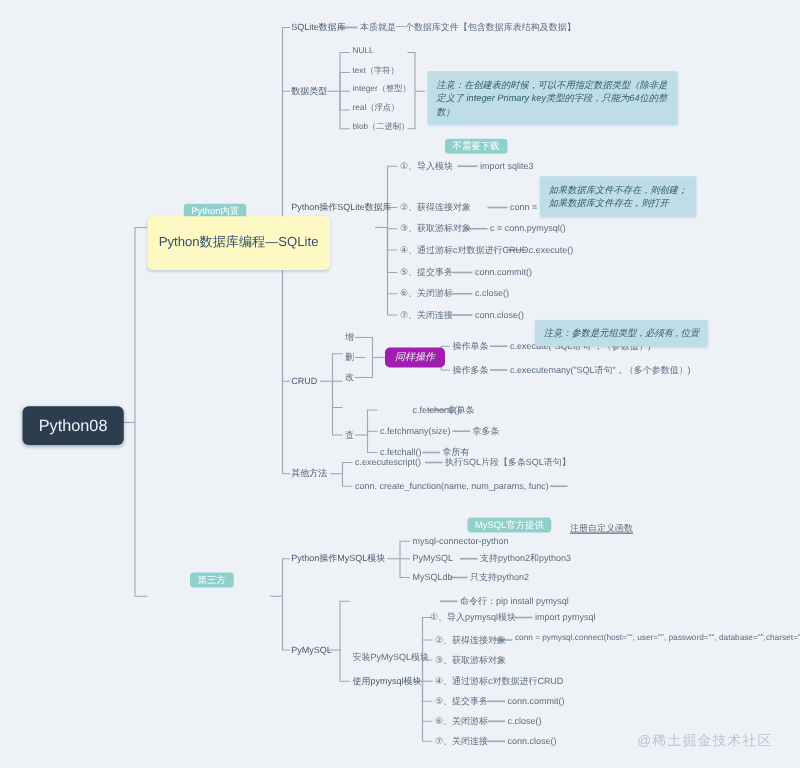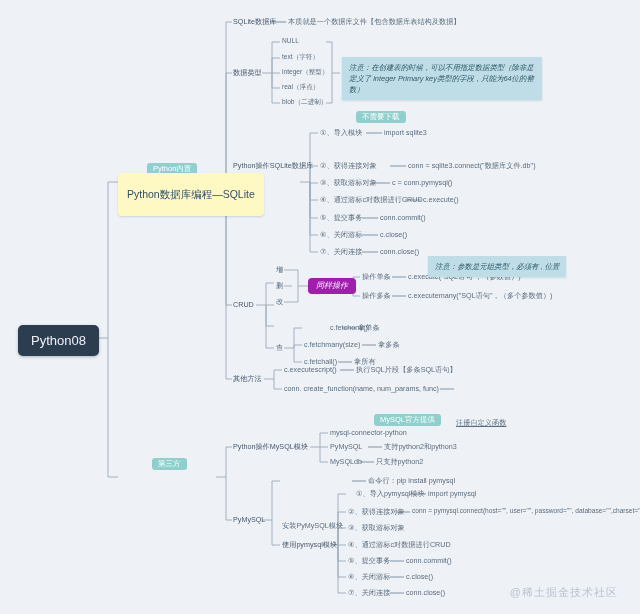--- a/index.html
+++ b/index.html
@@ -206,20 +206,22 @@
   <div class="node t" style="left:392px;top:179px;">c = conn.pymysql()</div>
   <div class="node t" style="left:320px;top:196px;">④、通过游标c对数据进行CRUD</div>
   <div class="node t" style="left:423px;top:196px;">c.execute()</div>
   <div class="node t" style="left:320px;top:214px;">⑤、提交事务</div>
   <div class="node t" style="left:380px;top:214px;">conn.commit()</div>
   <div class="node t" style="left:320px;top:231px;">⑥、关闭游标</div>
   <div class="node t" style="left:380px;top:231px;">c.close()</div>
   <div class="node t" style="left:320px;top:248px;">⑦、关闭连接</div>
   <div class="node t" style="left:380px;top:248px;">conn.close()</div>
 
+  <div class="node note" style="left:432px;top:141px;max-width:118px;white-space:pre-line;">如果数据库文件不存在，则创建；
+如果数据库文件存在，则打开</div>
 
   <div class="node t lead" style="left:233px;top:301px;">CRUD</div>
   <div class="node t" style="left:276px;top:266px;">增</div>
   <div class="node t" style="left:276px;top:282px;">删</div>
   <div class="node t" style="left:276px;top:298px;">改</div>
   <div class="node chip" style="left:308px;top:278px;">同样操作</div>
 
   <div class="node t" style="left:362px;top:273px;">操作单条</div>
   <div class="node t" style="left:408px;top:273px;">c.execute("SQL语句"，（参数值）)</div>
   <div class="node t" style="left:362px;top:292px;">操作多条</div>
@@ -248,21 +250,21 @@
   <div class="node t" style="left:330px;top:443px;">PyMySQL</div>
   <div class="node t" style="left:384px;top:443px;">支持python2和python3</div>
   <div class="node t" style="left:330px;top:458px;">MySQLdb</div>
   <div class="node t" style="left:376px;top:458px;">只支持python2</div>
 
   <div class="node t lead" style="left:233px;top:516px;">PyMySQL</div>
   <div class="node t" style="left:282px;top:477px;margin-top:45px;">安装PyMySQL模块</div>
   <div class="node t" style="left:368px;top:477px;">命令行：pip install pymysql</div>
   <div class="node t lead" style="left:282px;top:541px;">使用pymysql模块</div>
 
-  <div class="node t" style="left:356px;top:490px;text-align:center;">①、导入pymysql模块</div>
+  <div class="node t" style="left:344px;top:490px;text-align:center;">①、导入pymysql模块</div>
   <div class="node t" style="left:428px;top:490px;">import pymysql</div>
   <div class="node t" style="left:348px;top:508px;">②、获得连接对象</div>
   <div class="node t sm" style="left:412px;top:508px;">conn = pymysql.connect(host="", user="", password="", database="",charset="utf8")</div>
   <div class="node t" style="left:348px;top:524px;">③、获取游标对象</div>
   <div class="node t" style="left:348px;top:541px;">④、通过游标c对数据进行CRUD</div>
   <div class="node t" style="left:348px;top:557px;">⑤、提交事务</div>
   <div class="node t" style="left:406px;top:557px;">conn.commit()</div>
   <div class="node t" style="left:348px;top:573px;">⑥、关闭游标</div>
   <div class="node t" style="left:406px;top:573px;">c.close()</div>
   <div class="node t" style="left:348px;top:589px;">⑦、关闭连接</div>

